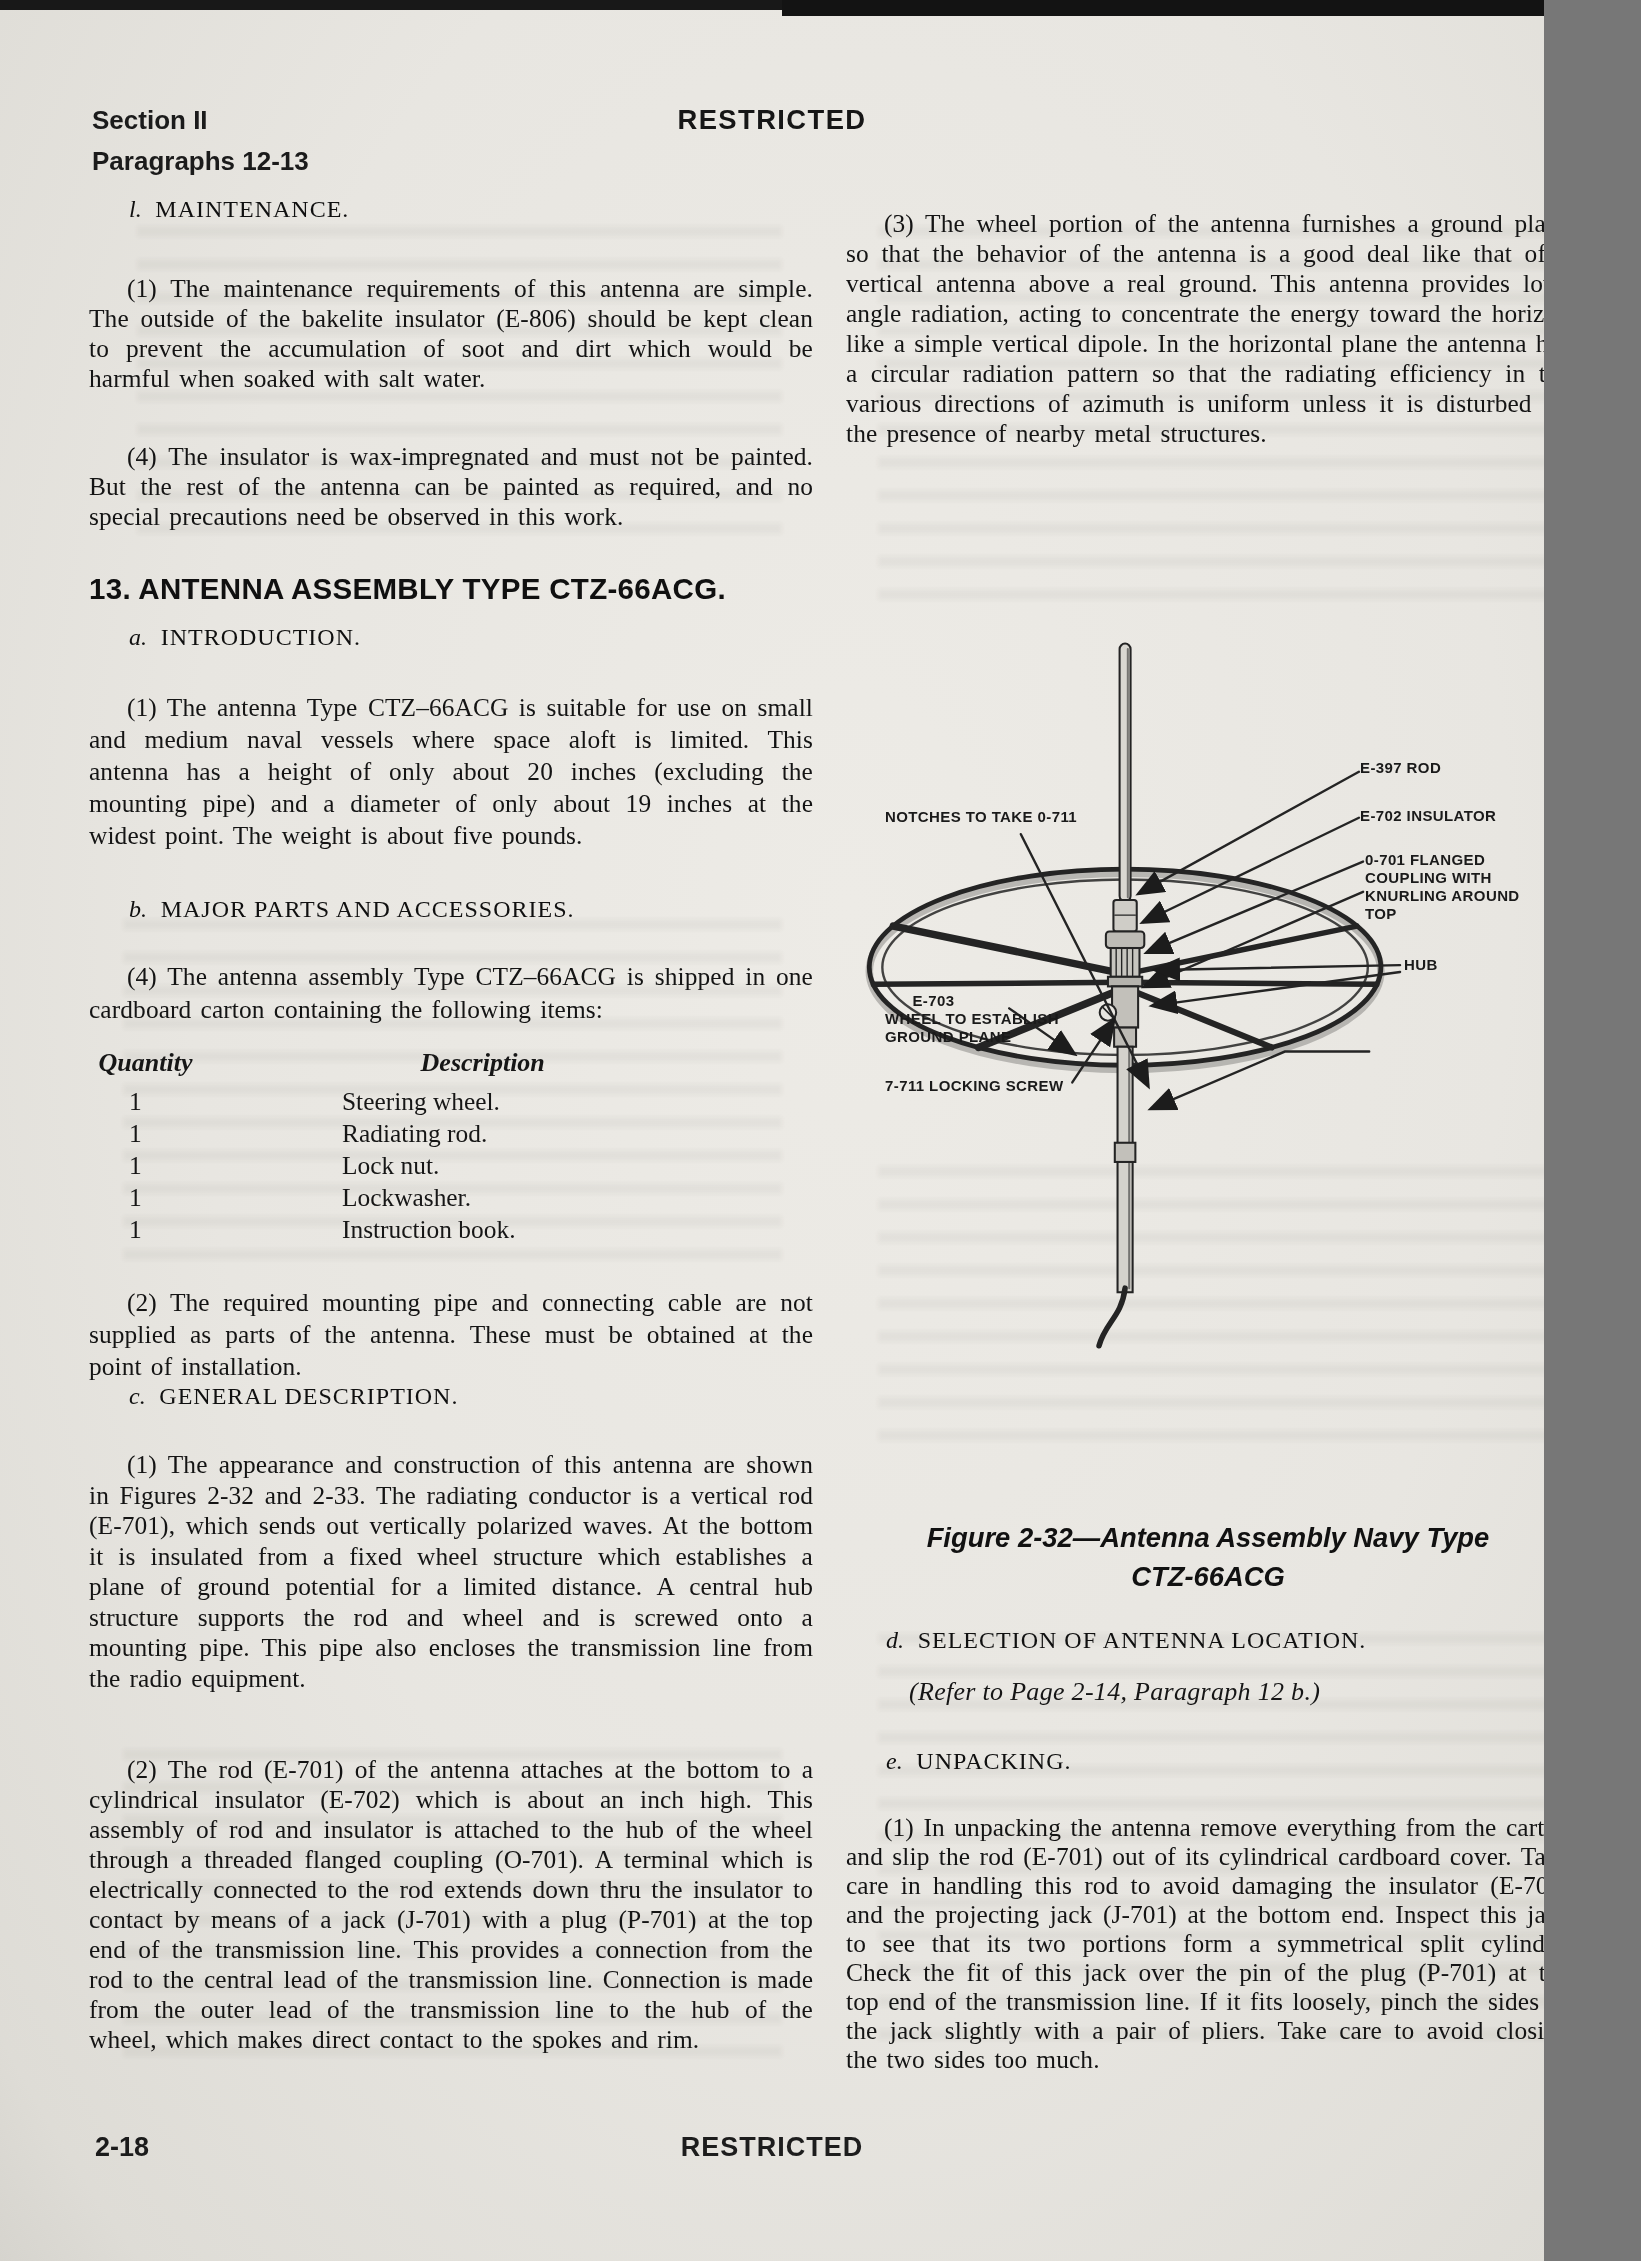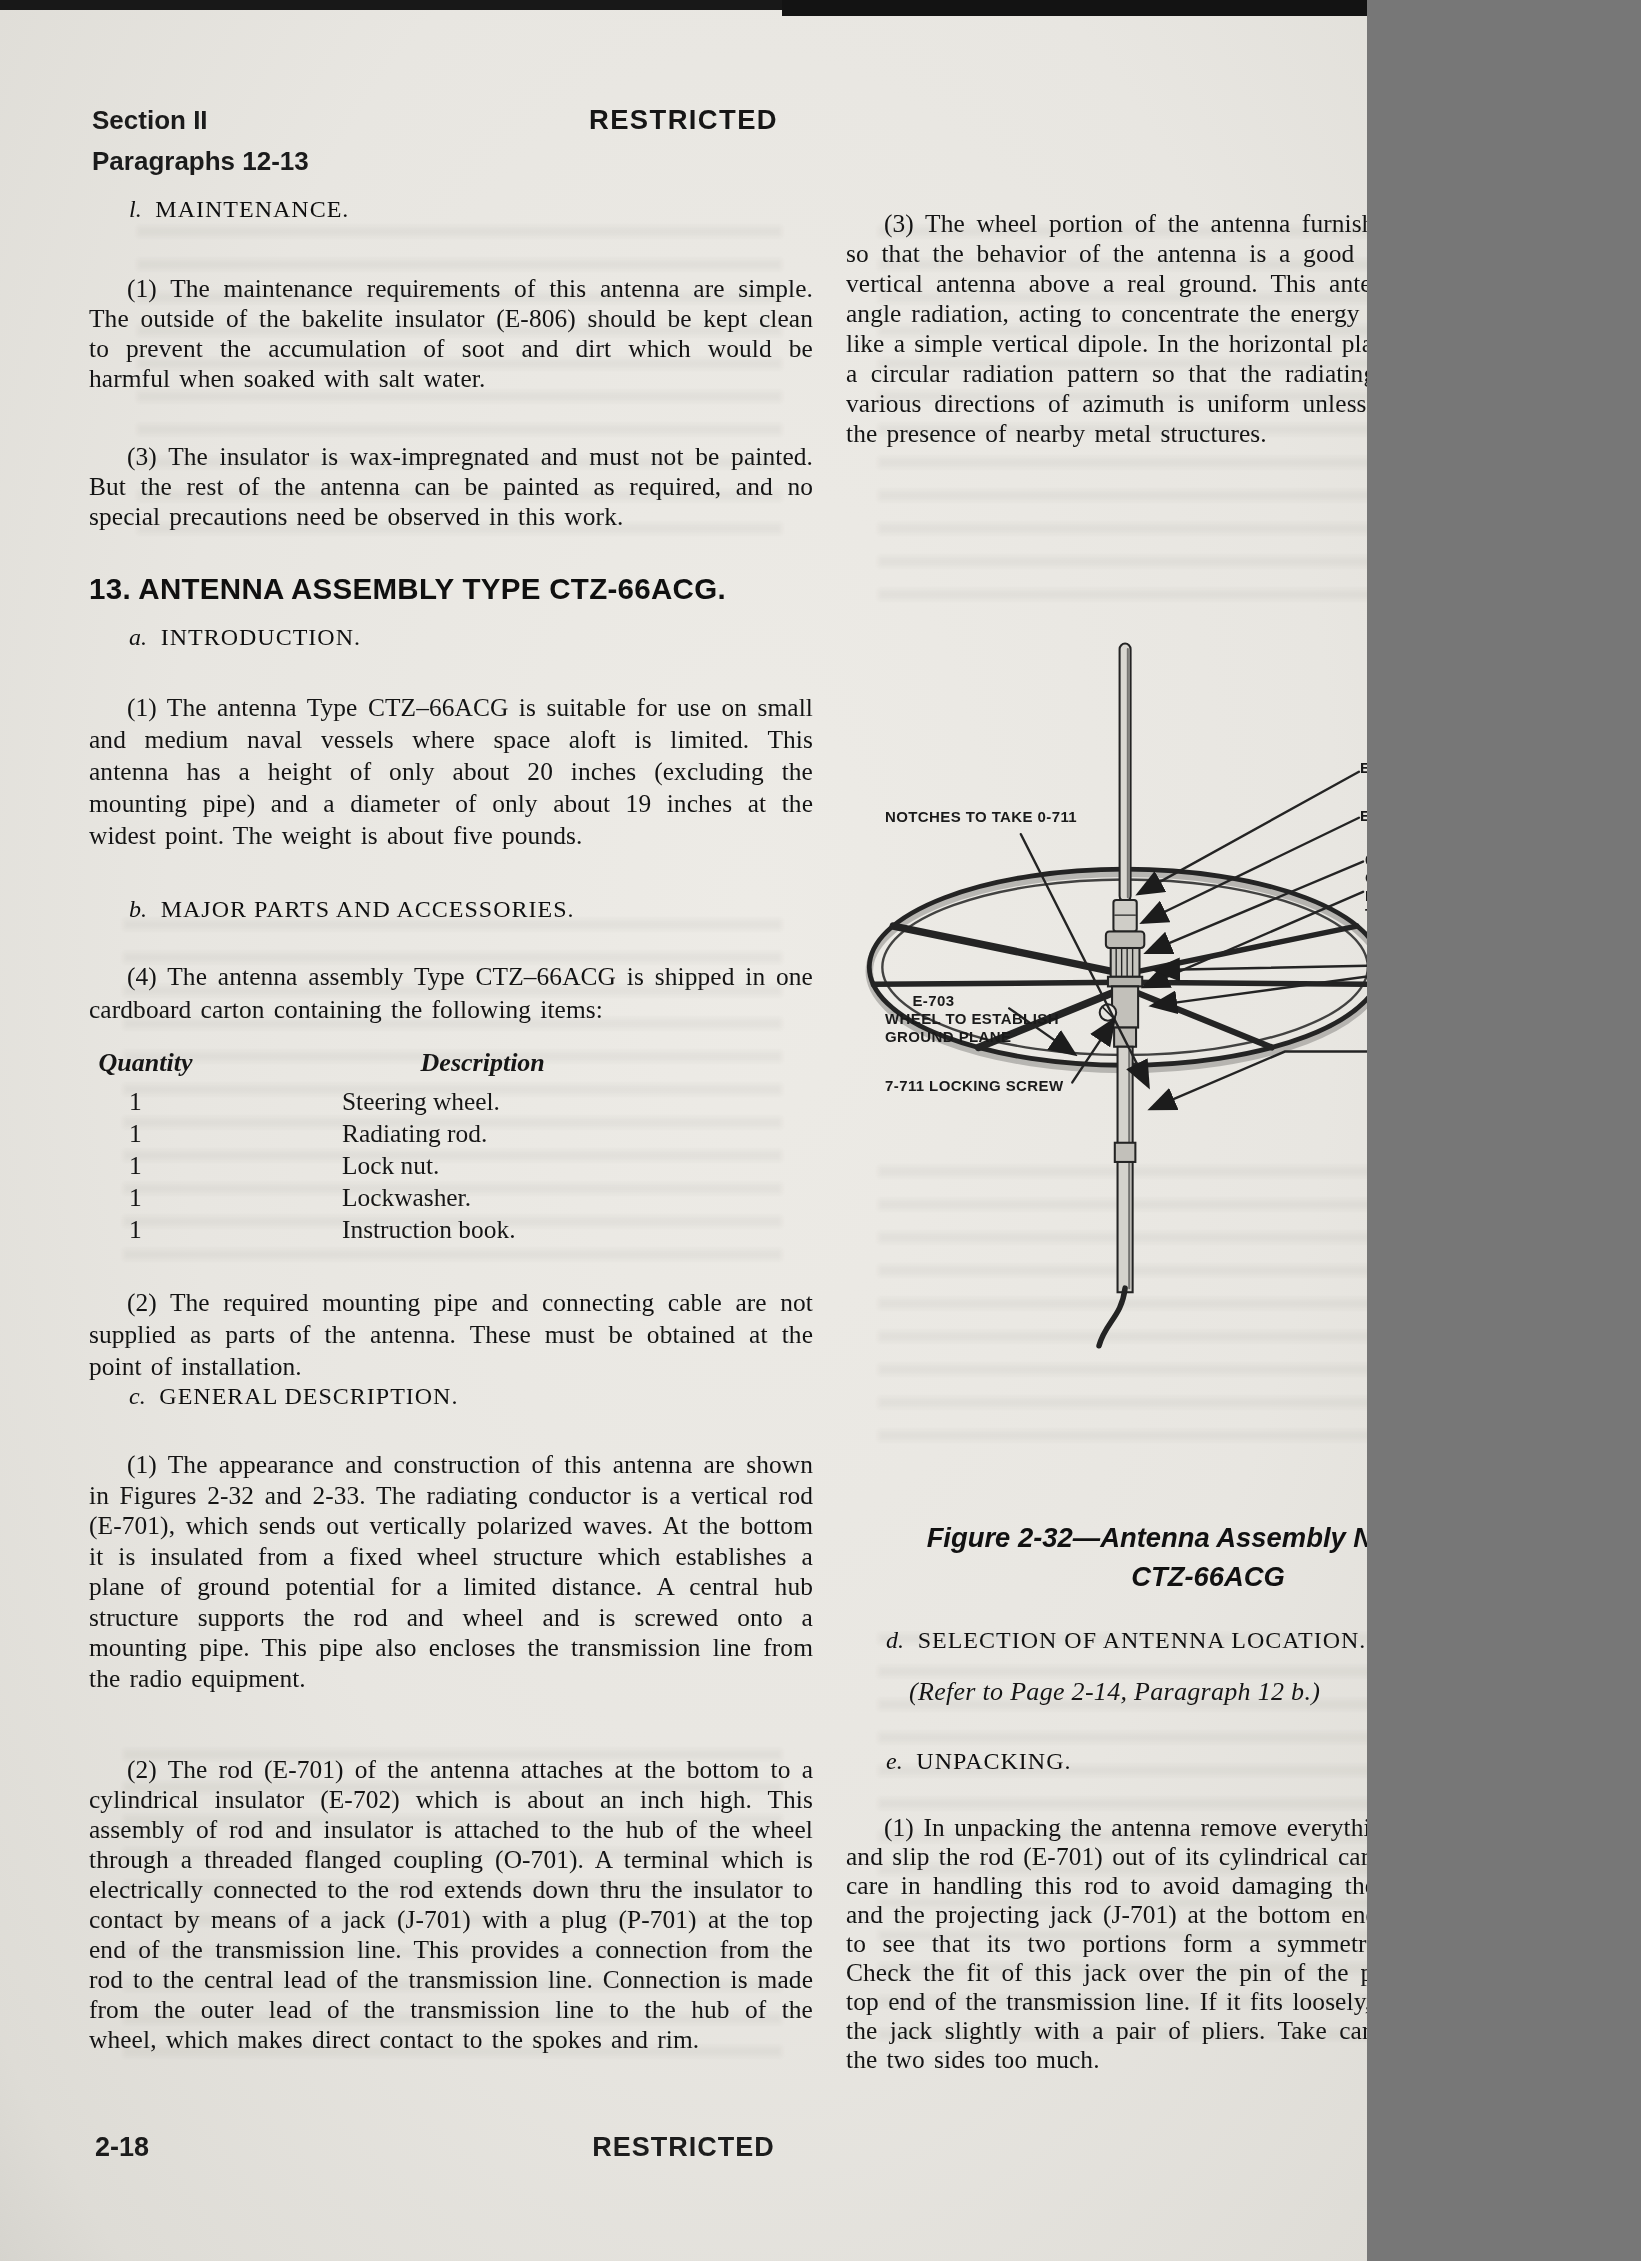--- a/index.html
+++ b/index.html
@@ -1,16 +1,16 @@
 <!DOCTYPE html>
 <html style="font-size:11px"><head>
 <meta charset="utf-8">
 <style>
   html,body{margin:0;padding:0;background:#777;}
-  .page{position:relative;width:1367px;height:2261px;background:
+  .page{position:relative;width:1544px;height:2261px;background:
     radial-gradient(ellipse at 55% 40%, #edebe6 0%, #e8e6e1 55%, #dedcd6 92%, #d6d4ce 100%);
     overflow:hidden;font-family:"Liberation Serif",serif;color:#161616;}
   .topbar{position:absolute;left:0;top:0;width:100%;height:9.6px;background:#181818;}
   .topbar2{position:absolute;left:782px;top:0;width:860px;height:16px;background:#131313;}
   .edgeline{position:absolute;left:1603px;top:0;width:4.1px;height:56px;background:#2a2a2a;}
   .hdr-left{position:absolute;left:92px;top:100px;font-family:"Liberation Sans",sans-serif;
     font-weight:bold;font-size:26px;line-height:41px;color:#1b1b1b;}
   .hdr-restricted{position:absolute;left:0;top:104px;width:100%;text-align:center;
     font-family:"Liberation Sans",sans-serif;font-weight:bold;font-size:27.4px;letter-spacing:1.4px;color:#161616;}
   .body-p{position:absolute;width:724px;font-size:25.4px;line-height:30px;text-align:justify;
@@ -61,21 +61,21 @@
   <div class="hdr-left">
     <div>Section II</div>
     <div>Paragraphs 12-13</div>
   </div>
   <div class="hdr-restricted">RESTRICTED</div>
 
   <div class="ser-head lcol" style="top:196px;">
     <span class="ltr">l.</span><span>MAINTENANCE.</span>
   </div>
   <div class="body-p lcol" style="top:252px;">(1) The maintenance requirements of this antenna are simple. The outside of the bakelite insulator (E-806) should be kept clean to prevent the accumulation of soot and dirt which would be harmful when soaked with salt water.</div>
-  <div class="body-p lcol" style="top:420px;">(3) The insulator is wax-impregnated and must not be painted. But the rest of the antenna can be painted as required, and no special precautions need be observed in this work.</div>
+  <div class="body-p lcol" style="top:420px;">(4) The insulator is wax-impregnated and must not be painted. But the rest of the antenna can be painted as required, and no special precautions need be observed in this work.</div>
 
   <div class="h13">13. ANTENNA ASSEMBLY TYPE CTZ-66ACG.</div>
 
   <div class="ser-head lcol" style="top:624px;">
     <span class="ltr">a.</span><span>INTRODUCTION.</span>
   </div>
   <div class="body-p lcol" style="top:670px;line-height:32px;">(1) The antenna Type CTZ–66ACG is suitable for use on small and medium naval vessels where space aloft is limited. This antenna has a height of only about 20 inches (excluding the mounting pipe) and a diameter of only about 19 inches at the widest point. The weight is about five pounds.</div>
 
   <div class="ser-head lcol" style="top:896px;">
     <span class="ltr">b.</span><span>MAJOR PARTS AND ACCESSORIES.</span>

